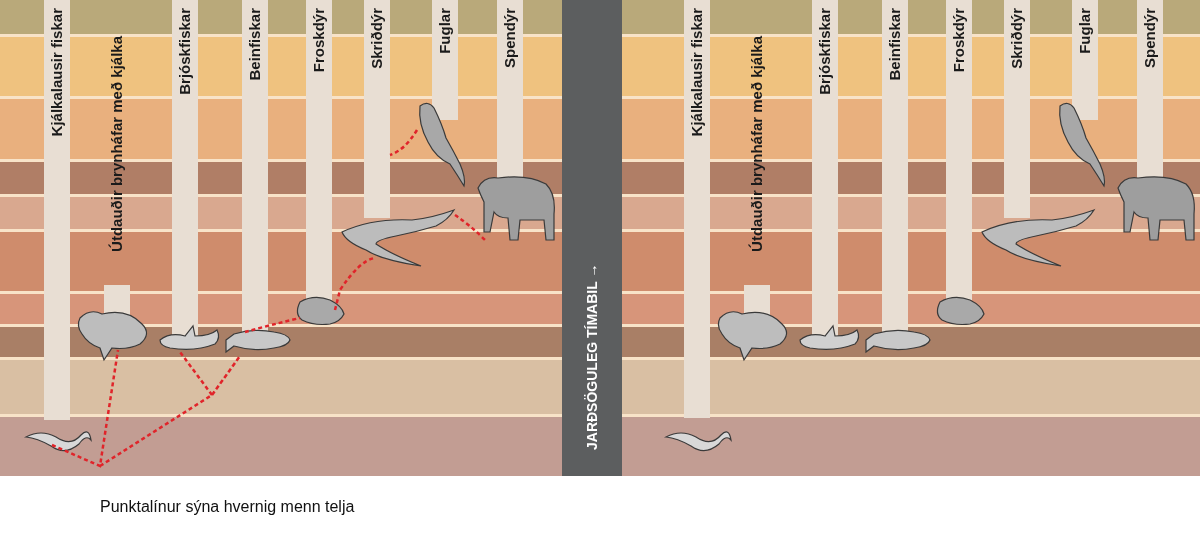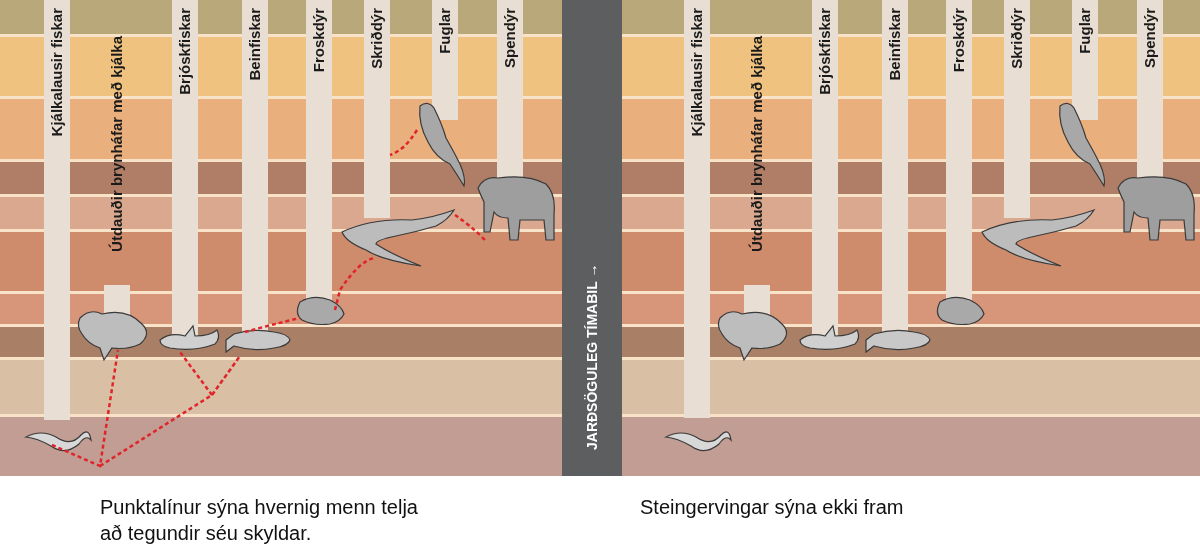--- a/index.html
+++ b/index.html
@@ -6,21 +6,21 @@
   body{width:1200px;height:557px;position:relative;overflow:hidden;font-family:"Liberation Sans",sans-serif;}
   .panel{position:absolute;top:0;height:476px;overflow:hidden;}
   .panel.left{left:0;width:562px;}
   .panel.right{left:622px;width:578px;}
   .band{position:absolute;left:0;right:0;}
   .seam{position:absolute;left:0;right:0;height:3px;background:#f8e3c8;}
   .column{position:absolute;top:0;width:26px;background:#e8ded3;}
   .col-label{position:absolute;top:8px;left:0;width:26px;writing-mode:vertical-rl;transform:rotate(180deg);font-weight:bold;font-size:15px;color:#1a1a1a;text-align:right;white-space:nowrap;line-height:26px;}
   .divider{position:absolute;left:562px;top:0;width:60px;height:476px;background:#5c5e5f;}
   .divider-label{position:absolute;left:0;top:190px;width:60px;height:260px;writing-mode:vertical-rl;transform:rotate(180deg);color:#fff;font-weight:bold;font-size:14px;line-height:60px;text-align:left;white-space:nowrap;}
-  .caption{position:absolute;top:494px;font-size:20px;line-height:26px;color:#111;}
+  .caption{position:absolute;top:494px;font-size:16px;line-height:26px;color:#111;}
   .caption.left{left:100px;}
   .caption.right{left:640px;}
   svg.overlay{position:absolute;left:0;top:0;}
 </style>
 </head>
 <body>
 
 <div class="panel left" id="pl">
     <div class="band" style="top: 0px; height: 35px; background: rgb(185, 169, 122);"></div>
     <div class="band" style="top: 35px; height: 62px; background: rgb(239, 194, 127);"></div>
@@ -115,17 +115,15 @@
       <path d="M244 340 l8 -6 q20 -6 40 -2 q14 2 16 8 q-2 6 -16 8 q-20 4 -40 -2 l-8 6 z" fill="#c8c8c8" stroke="#3a3a3a" stroke-width="1.2"></path>
       <path d="M318 302 q14 -8 30 -2 q12 6 14 14 q-4 8 -14 10 q-16 2 -28 -4 q-8 -6 -2 -18 z" fill="#a9a9a9" stroke="#3a3a3a" stroke-width="1.2"></path>
       <path d="M360 232 q30 -14 70 -12 q20 -2 42 -10 q-6 10 -18 16 q-20 6 -40 10 q-20 4 -20 8 q15 10 45 22 q-40 -6 -55 -16 q-20 -8 -24 -18 z" fill="#bcbcbc" stroke="#3a3a3a" stroke-width="1.2"></path>
       <path d="M438 106 q8 -6 14 2 q8 16 12 30 q8 14 14 26 q6 14 4 22 q-6 -10 -14 -22 q-14 -6 -22 -22 q-10 -18 -8 -36 z" fill="#a8a8a8" stroke="#3a3a3a" stroke-width="1.2"></path>
       <path d="M496 188 q6 -12 20 -10 q30 -4 48 6 q10 10 8 30 l0 26 l-8 0 l-2 -20 l-24 0 l-2 20 l-8 0 l-2 -22 q-10 0 -14 -6 l-4 20 l-6 0 q0 -16 0 -30 q-4 -8 -6 -14 z" fill="#9e9e9e" stroke="#3a3a3a" stroke-width="1.2"></path>
     </svg>
   </div>
 
 <div class="caption left">
   <div>Punktalínur sýna hvernig menn telja</div>
-  <div>að tegundir séu skyldar.</div>
 </div>
 <div class="caption right">
-  <div>Steingervingar sýna ekki fram</div>
 </div>
 
 </body></html>

